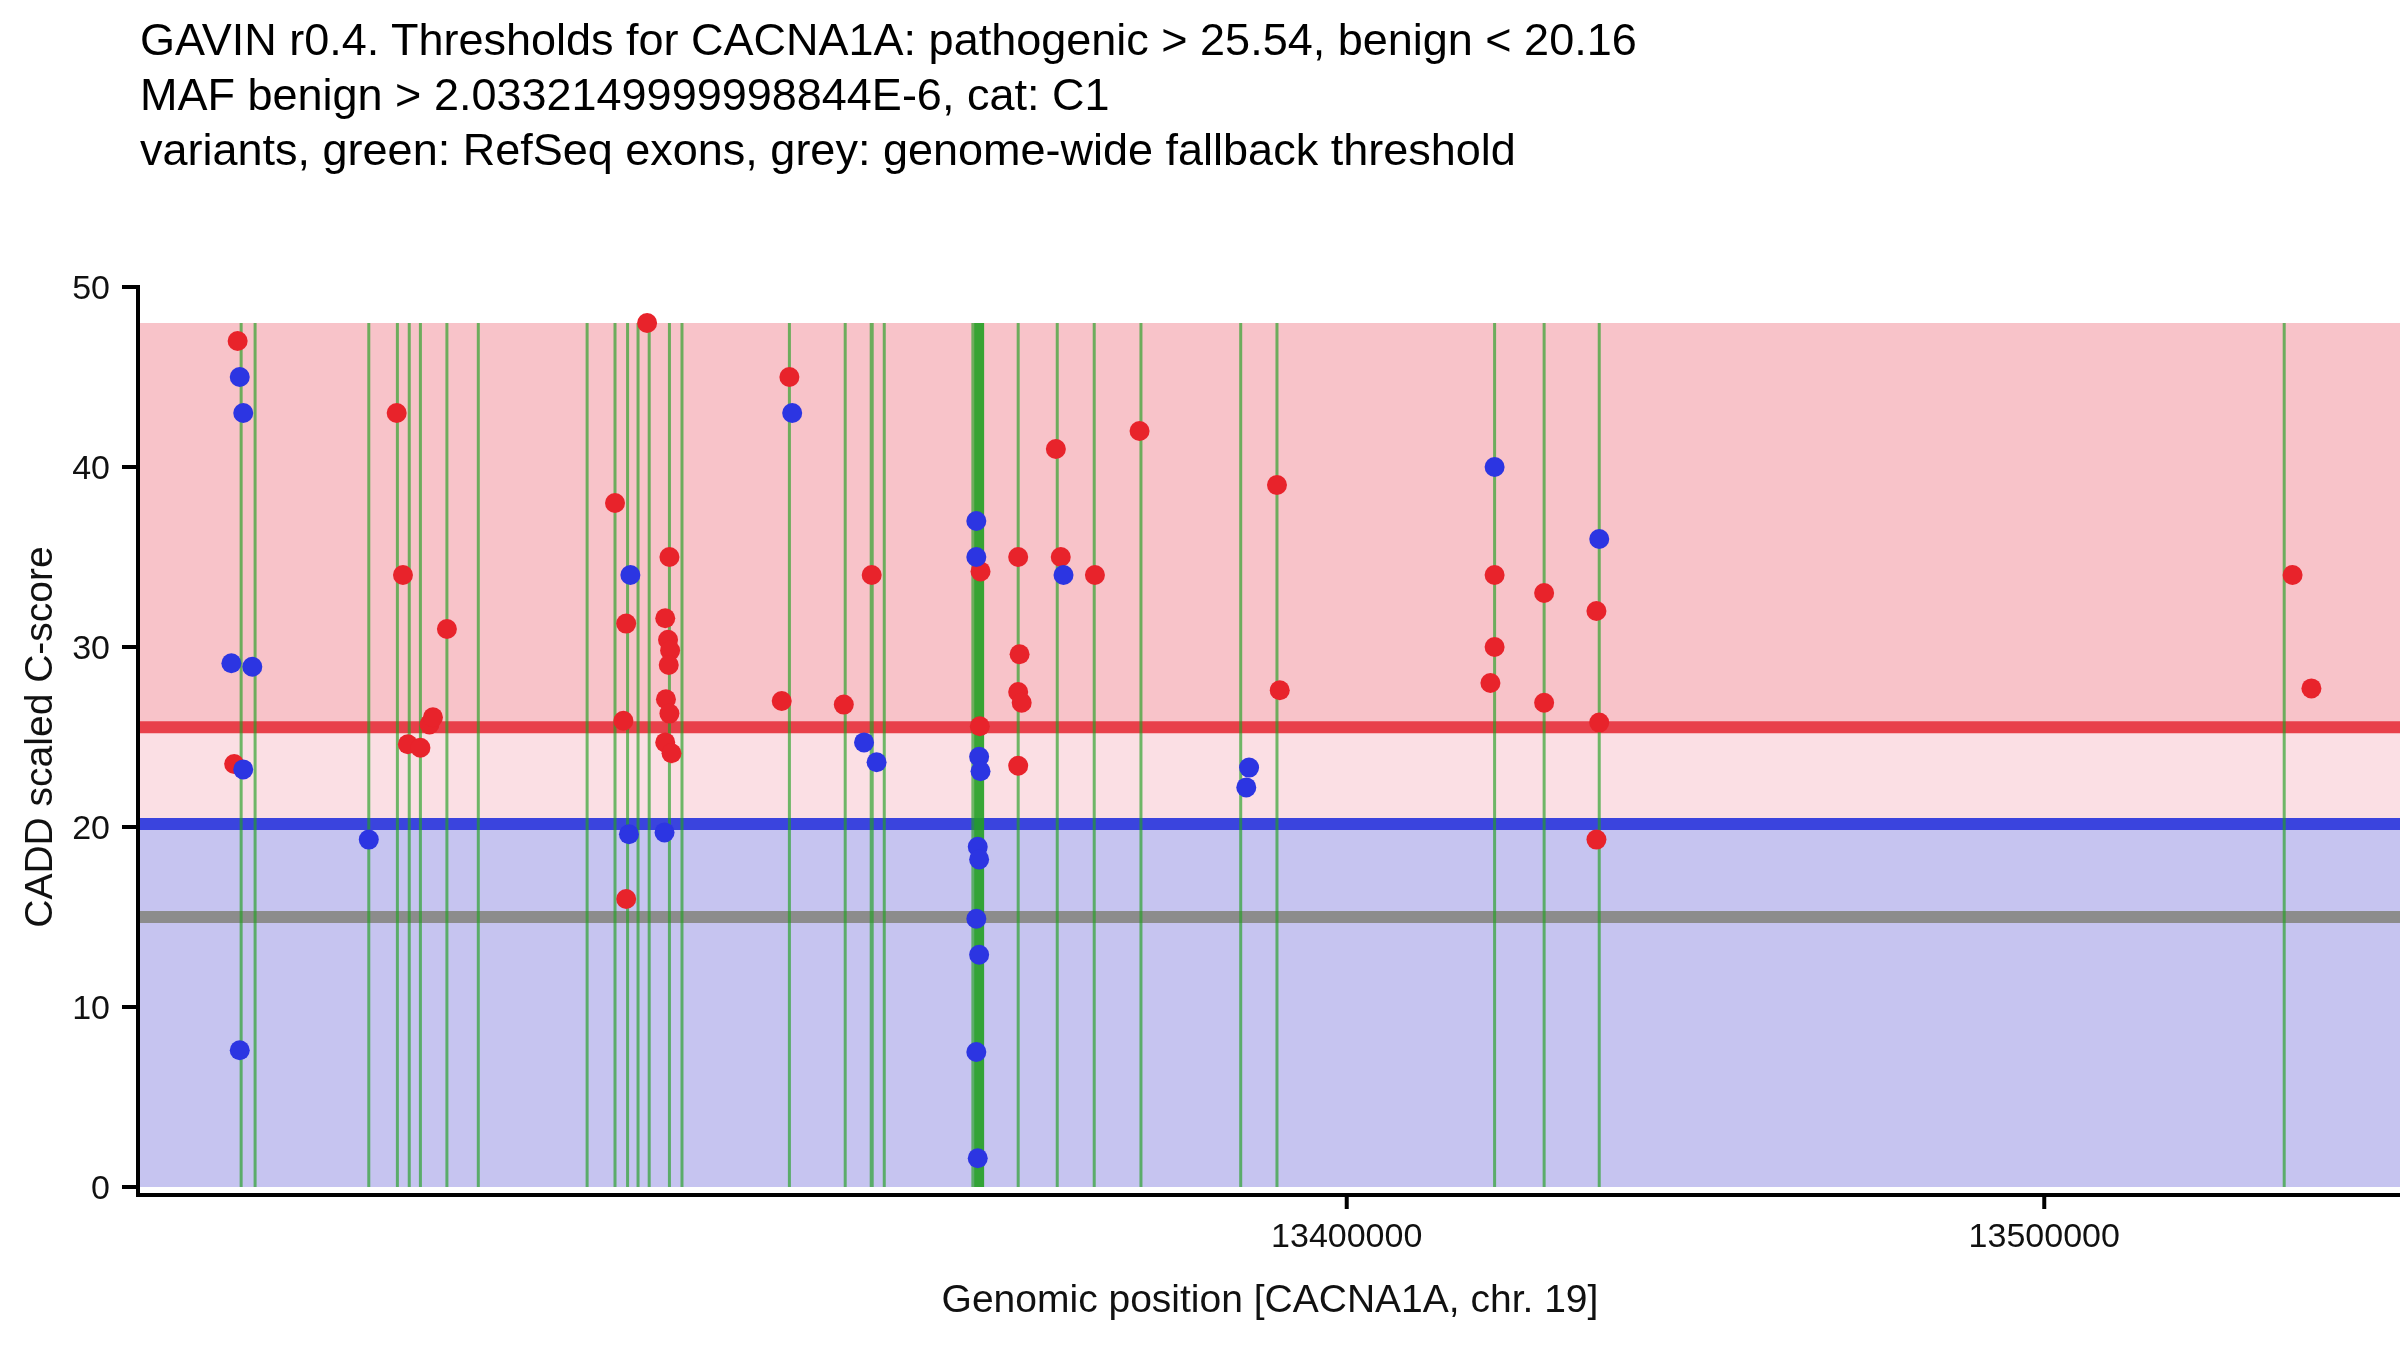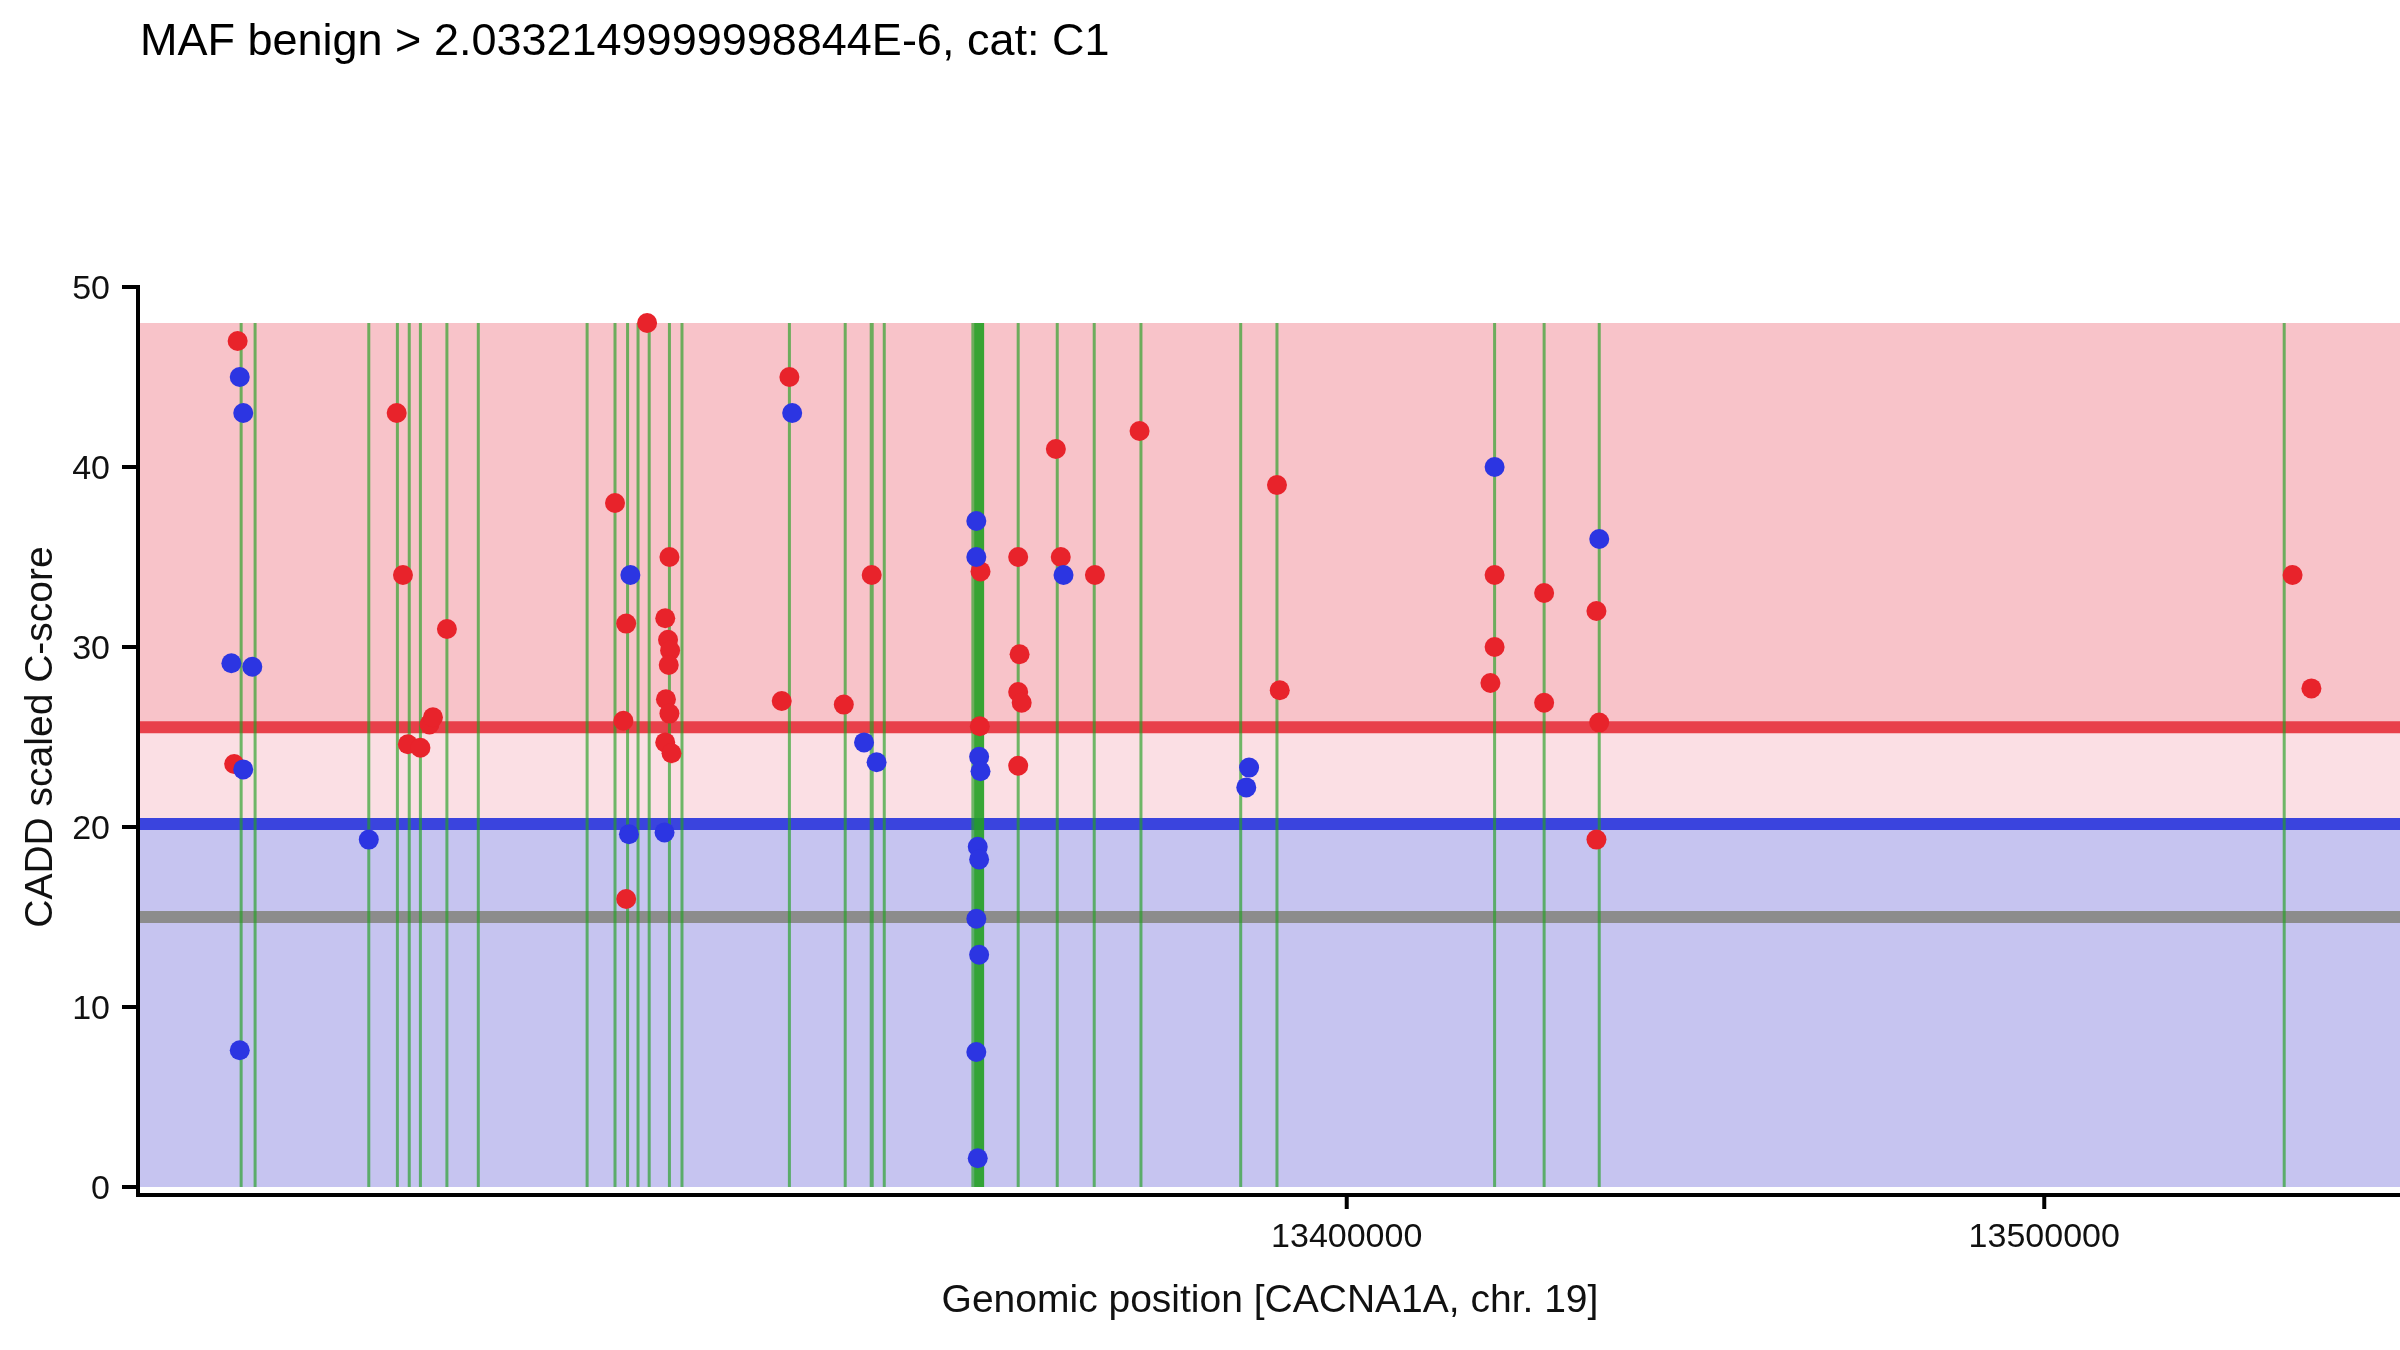--- a/index.html
+++ b/index.html
@@ -33,21 +33,23 @@
   }
   #plot-svg text {
     font-family: "Liberation Sans", sans-serif;
   }
 </style>
 </head>
 <body>
 
 <div class="canvas">
   <div class="title-block">
+    <div>GAVIN r0.4. Thresholds for CACNA1A: pathogenic &gt; 25.54, benign &lt; 20.16</div>
     <div>MAF benign &gt; 2.0332149999998844E-6, cat: C1</div>
+    <div>variants, green: RefSeq exons, grey: genome-wide fallback threshold</div>
   </div>
   <svg id="plot-svg" width="2400" height="1350" viewBox="0 0 2400 1350">
       <rect x="140" y="323" width="2260" height="404.28" fill="#f8c3c9"></rect>
       <rect x="140" y="727.28" width="2260" height="96.84000000000003" fill="#fbdfe4"></rect>
       <rect x="140" y="824.12" width="2260" height="362.88" fill="#c6c4f0"></rect>
       <line x1="140" x2="2400" y1="727.28" y2="727.28" stroke="#e8404a" stroke-width="12"></line>
       <line x1="140" x2="2400" y1="824.12" y2="824.12" stroke="#3a44de" stroke-width="12"></line>
       <line x1="140" x2="2400" y1="917" y2="917" stroke="#8c8c8c" stroke-width="12"></line>
       <line x1="241.14197530864197" x2="241.14197530864197" y1="1187" y2="323" stroke="#22a022" stroke-width="3" stroke-opacity="0.65"></line>
       <line x1="255.09259259259258" x2="255.09259259259258" y1="1187" y2="323" stroke="#22a022" stroke-width="3" stroke-opacity="0.65"></line>

